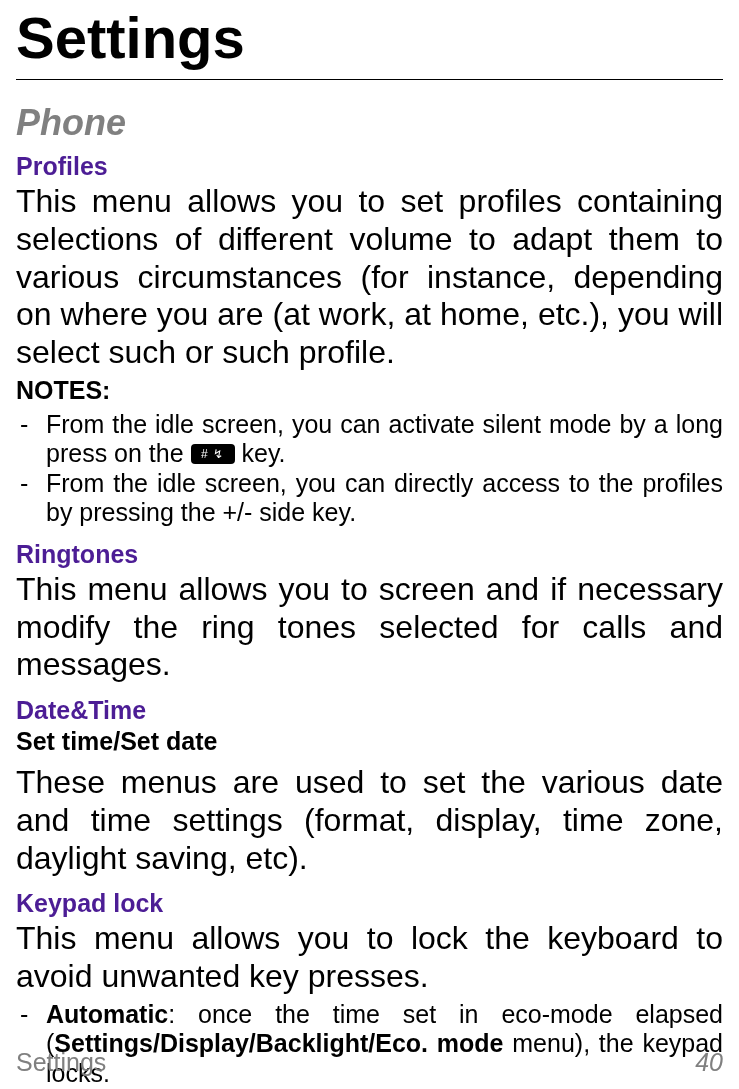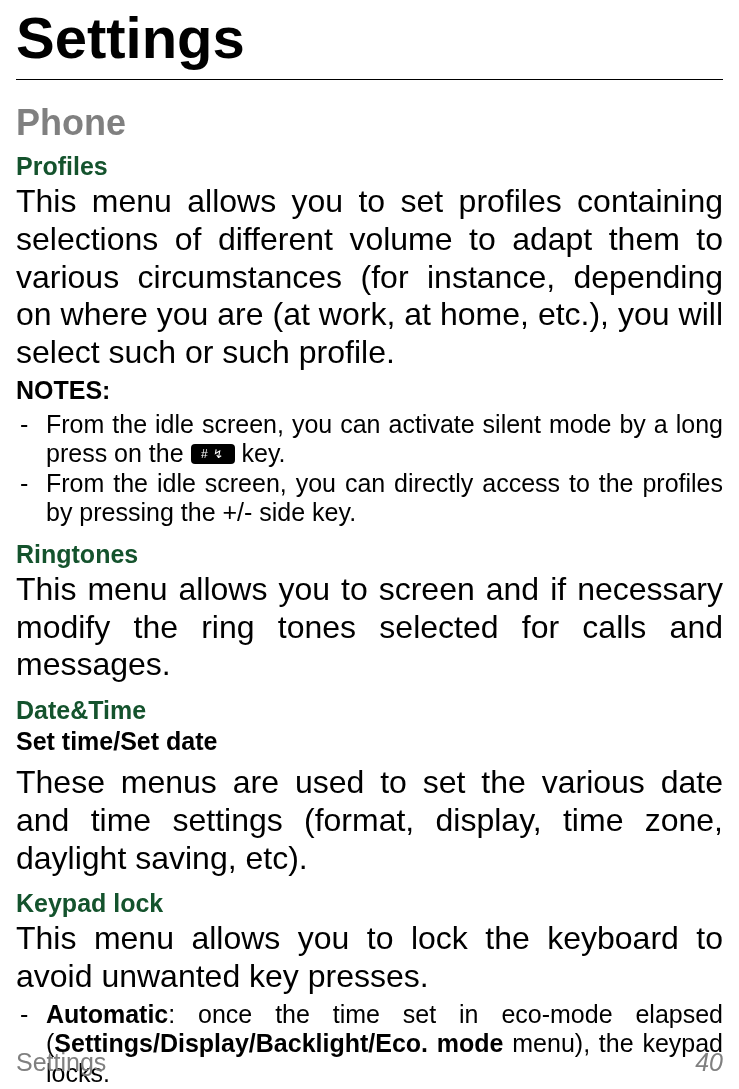--- a/index.html
+++ b/index.html
@@ -21,25 +21,26 @@
   .hr {
     border: none;
     border-top: 1px solid #000;
     margin-bottom: 22px;
   }
   .section-heading {
     font-size: 36px;
     font-weight: bold;
     color: #808080;
     margin-bottom: 8px;
+    font-style: italic;
   }
   .subheading {
     font-size: 25px;
     font-weight: bold;
-    color: #14532d;
+    color: #4c1d95;
     margin-top: 2px;
     margin-bottom: 2px;
   }
   .body-text {
     font-size: 32px;
     line-height: 1.18;
     text-align: justify;
     margin-bottom: 4px;
   }
   .notes-label {

